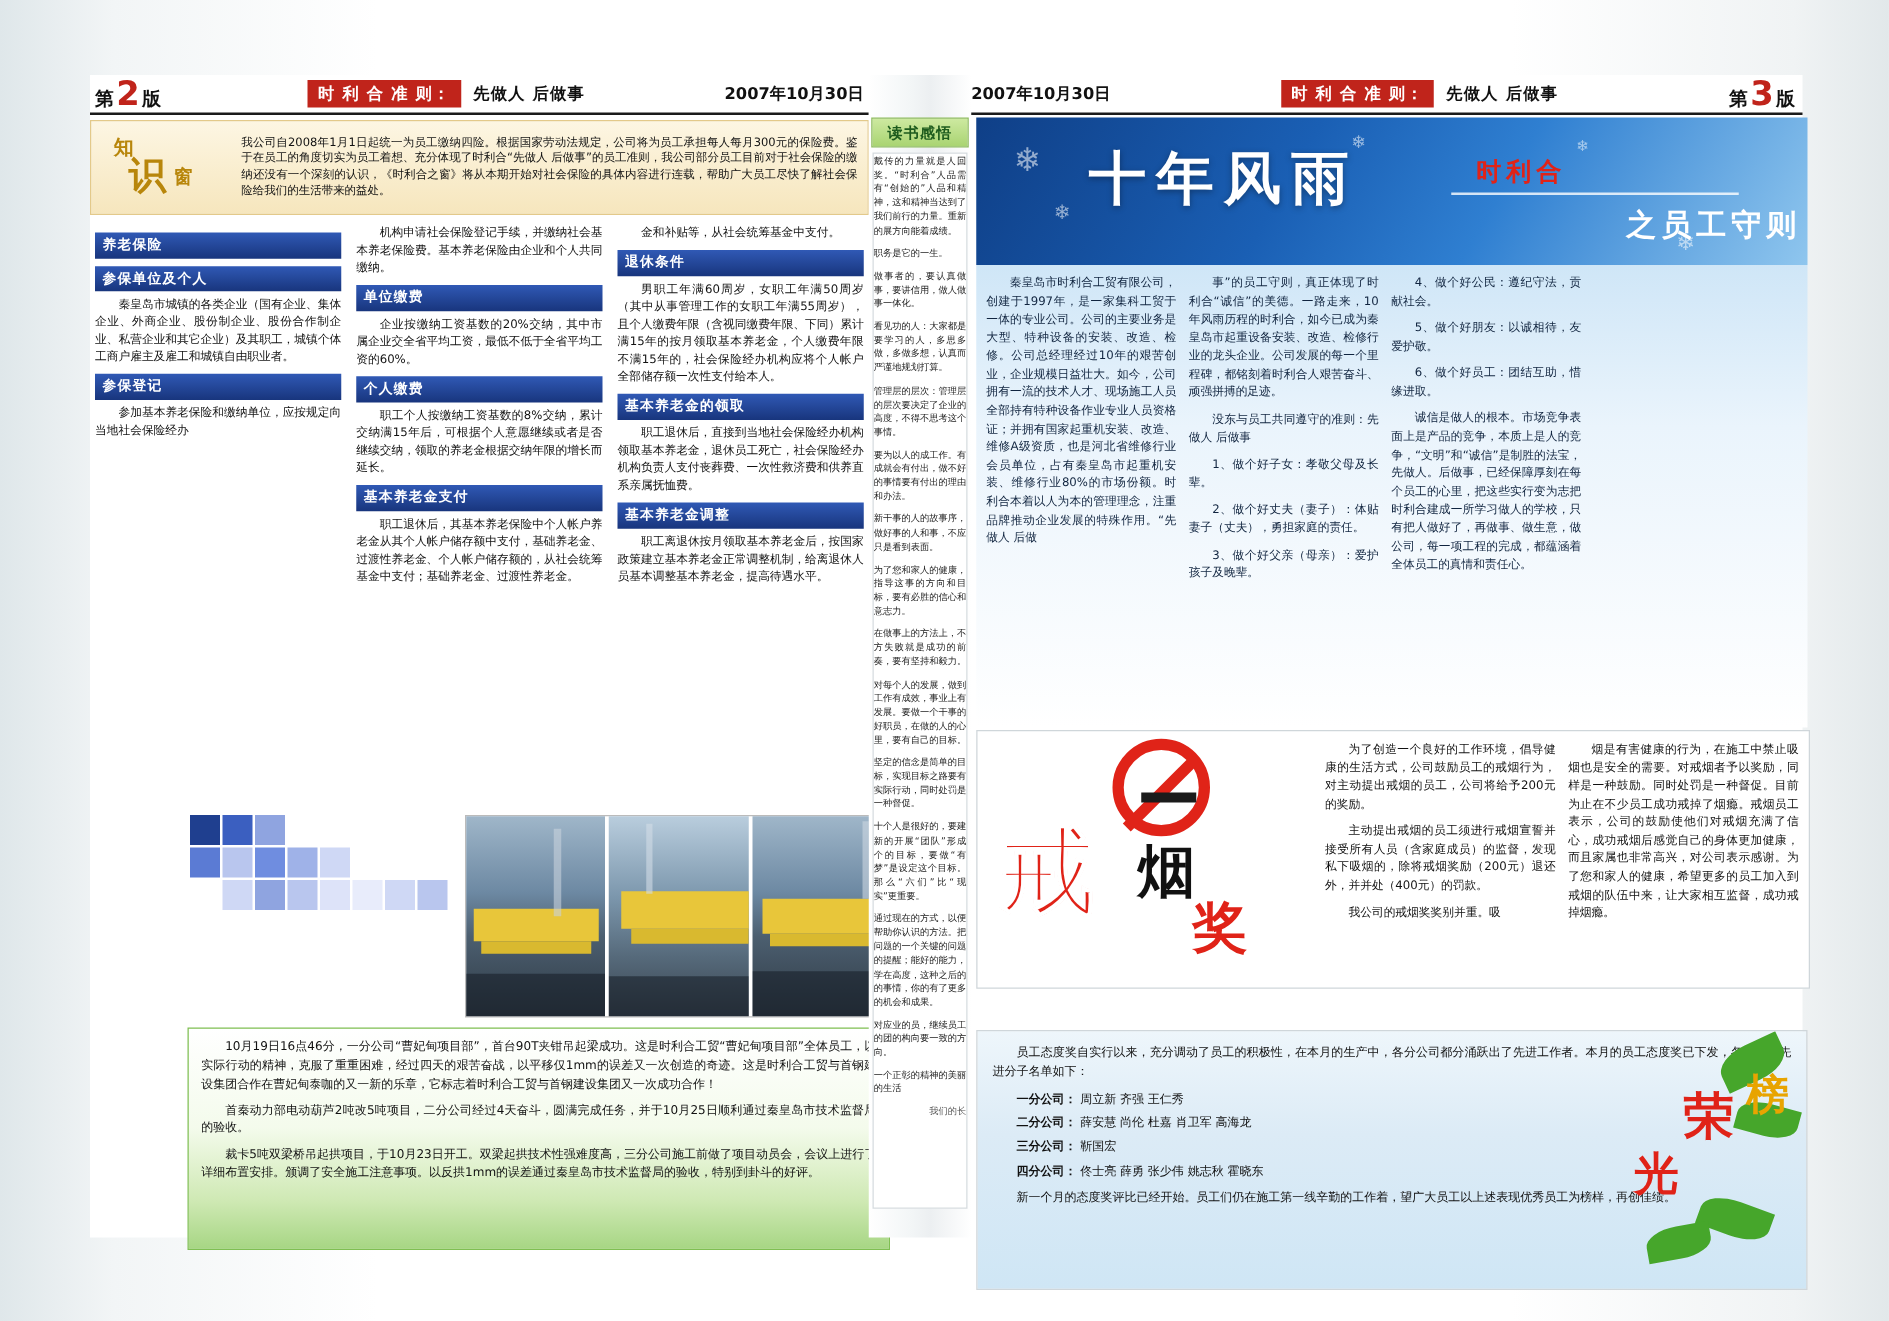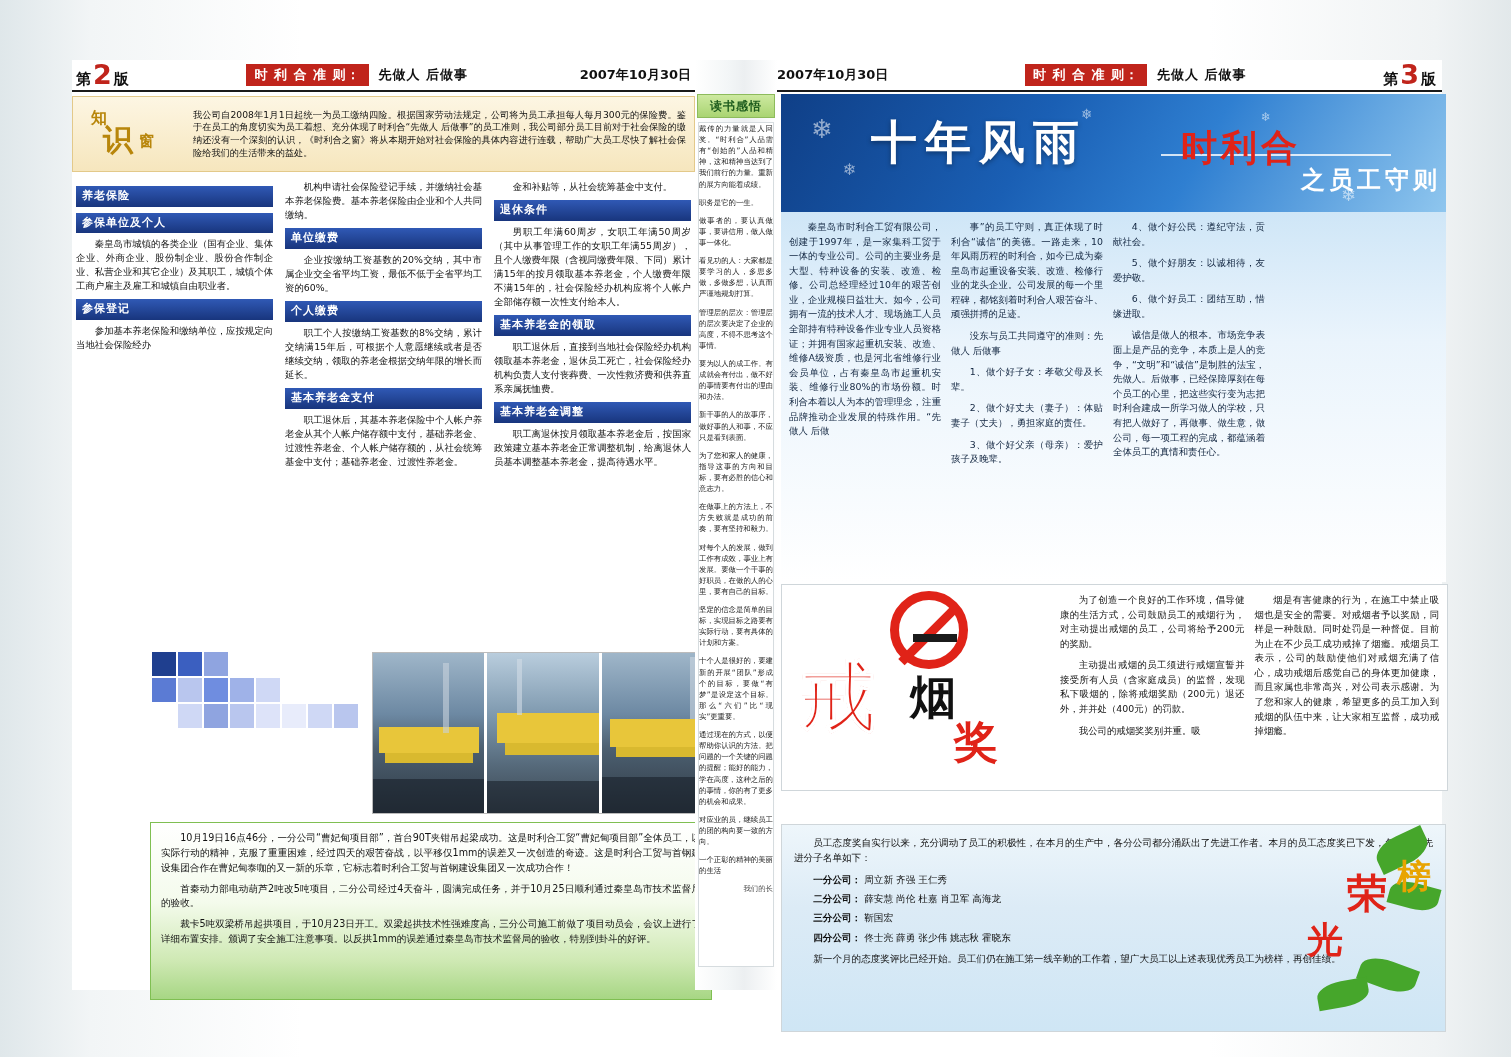--- a/index.html
+++ b/index.html
@@ -102,21 +102,21 @@
 
   
   .ten-years{
     position:absolute;left:4px;top:34px;width:100%;height:118px;
     background:linear-gradient(120deg,#0f3f87 0%, #1a5fb4 38%, #2f7fd1 62%, #8fc6ee 100%);
     overflow:hidden;
   }
   .ten-years .snow{position:absolute;color:rgba(255,255,255,.55);}
   .ty-main{position:absolute;left:90px;top:18px;font-size:46px;font-weight:bold;color:#fff;letter-spacing:8px;
     text-shadow:0 2px 5px rgba(0,0,0,.35);}
-  .ty-red{position:absolute;left:400px;top:30px;font-size:36px;font-weight:bold;color:#e02318;letter-spacing:4px;}
+  .ty-red{position:absolute;left:400px;top:30px;font-size:20px;font-weight:bold;color:#e02318;letter-spacing:4px;}
   .ty-sub{position:absolute;left:520px;top:70px;font-size:24px;font-weight:bold;color:#fff;letter-spacing:4px;}
   .ty-line{position:absolute;left:380px;top:60px;width:230px;height:2px;background:#fff;opacity:.8;}
 
   .blue-article{
     position:absolute;left:4px;top:152px;width:665px;height:370px;
     background:linear-gradient(180deg,#cfe6f7 0%, #eaf4fc 35%, #ffffff 100%);
     display:flex;gap:10px;padding:8px;box-sizing:border-box;
   }
   .bcol{width:152px;font-size:9.4px;line-height:1.55;color:#10243f;text-align:justify;}
   .bcol p{margin:0 0 7px;text-indent:2em;}
@@ -275,21 +275,21 @@
         <p>戴传的力量就是人回奖。“时利合”人品需有“创始的”人品和精神，这和精神当达到了我们前行的力量。重新的展方向能着成绩。</p>
         <p>职务是它的一生。</p>
         <p>做事者的，要认真做事，要讲信用，做人做事一体化。</p>
         <p>看见功的人：大家都是要学习的人，多思多做，多做多想，认真而严谨地规划打算。</p>
         <p>管理层的层次：管理层的层次要决定了企业的高度，不得不思考这个事情。</p>
         <p>要为以人的成工作。有成就会有付出，做不好的事情要有付出的理由和办法。</p>
         <p>新干事的人的故事序，做好事的人和事，不应只是看到表面。</p>
         <p>为了您和家人的健康，指导这事的方向和目标，要有必胜的信心和意志力。</p>
         <p>在做事上的方法上，不方失败就是成功的前奏，要有坚持和毅力。</p>
         <p>对每个人的发展，做到工作有成效，事业上有发展。要做一个干事的好职员，在做的人的心里，要有自己的目标。</p>
-        <p>坚定的信念是简单的目标，实现目标之路要有实际行动，要有具体的计划和方案。</p>
+        <p>坚定的信念是简单的目标，实现目标之路要有实际行动，同时处罚是一种督促。</p>
         <p>十个人是很好的，要建新的开展“团队”形成个的目标，要做“有梦”是设定这个目标。那么“六们”比“现实”更重要。</p>
         <p>通过现在的方式，以便帮助你认识的方法。把问题的一个关键的问题的提醒；能好的能力，学在高度，这种之后的的事情，你的有了更多的机会和成果。</p>
         <p>对应业的员，继续员工的团的构向要一致的方向。</p>
         <p>一个正彰的精神的美丽的生活</p>
         <p class="sig">我们的长</p>
       </div>
     </div>
 
     <div class="right-page">
 

